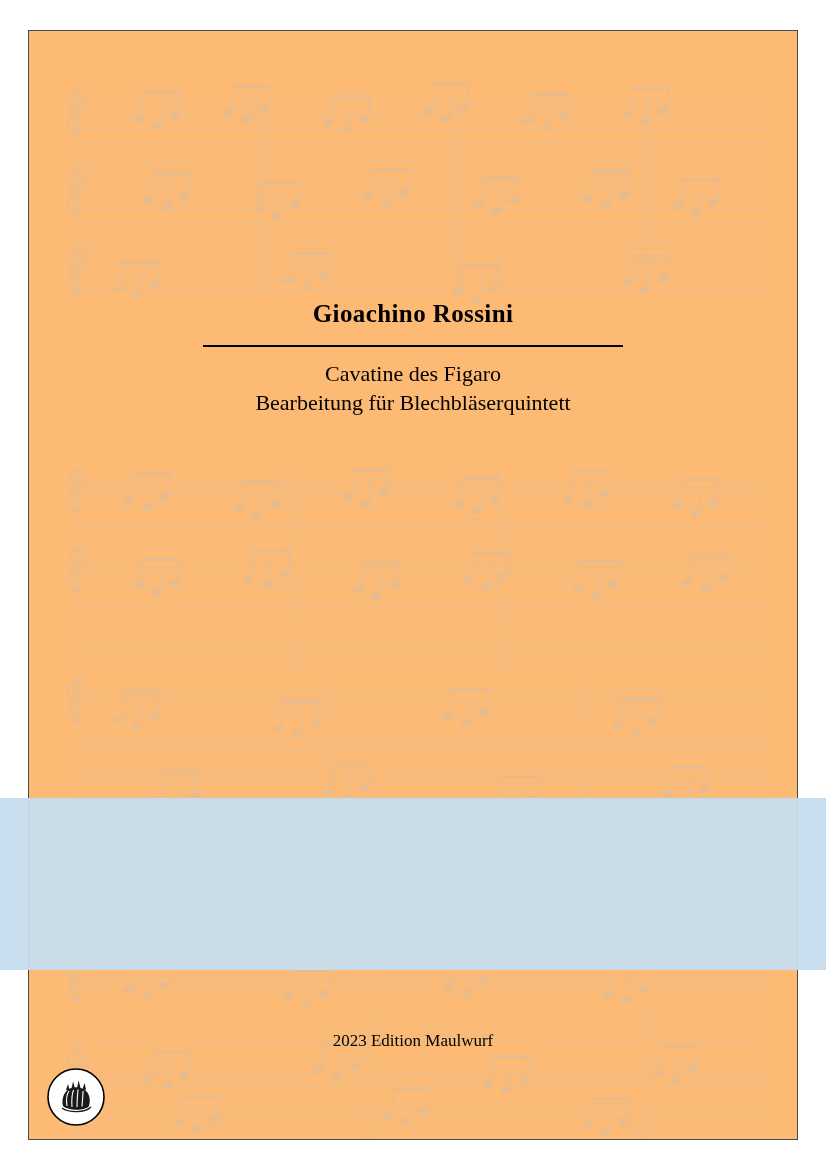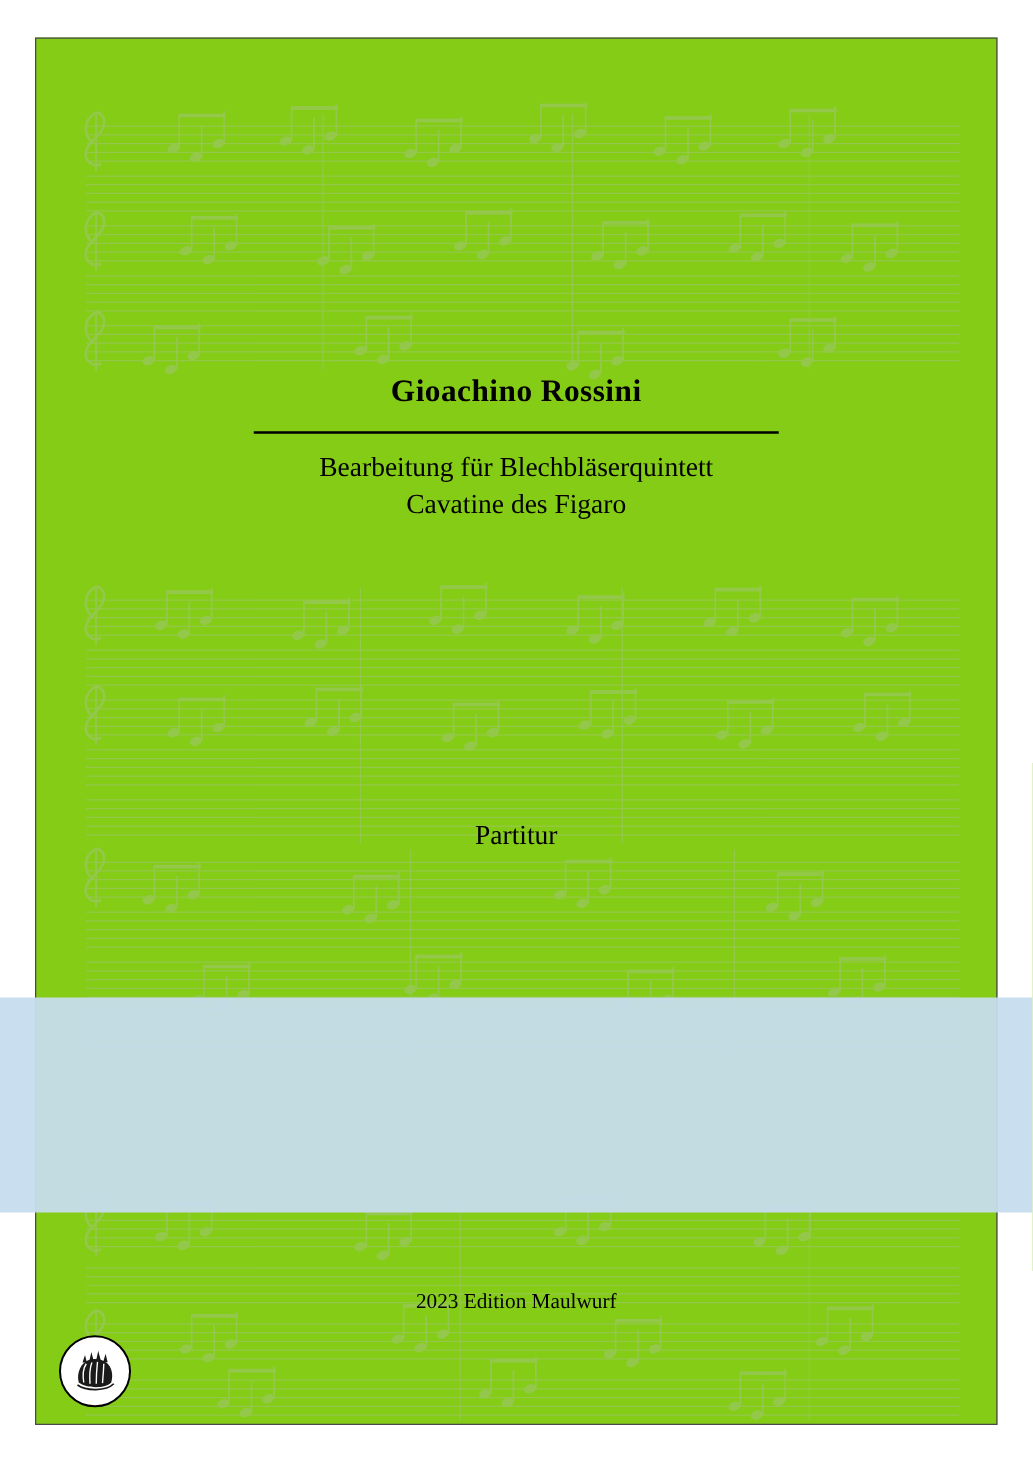--- a/index.html
+++ b/index.html
@@ -16,21 +16,21 @@
   }
 
   
   #page-sheet {
     position: absolute;
     left: 28px;
     top: 30px;
     width: 770px;
     height: 1110px;
     border: 1px solid #4a4a4a;
-    background: #84cc16;
+    background: #fdba74;
     box-sizing: border-box;
     overflow: hidden;
   }
 
   
   #music-bg {
     position: absolute;
     left: 0;
     top: 0;
     width: 100%;
@@ -241,25 +241,24 @@
       <line x1="300" y1="650" x2="300" y2="812"></line>
       <line x1="560" y1="650" x2="560" y2="812"></line>
       <line x1="340" y1="930" x2="340" y2="1108"></line>
       <line x1="620" y1="930" x2="620" y2="1108"></line>
     </g>
   </svg>
 
   <div id="title-block">
     <div id="composer-name">Gioachino Rossini</div>
     <div id="title-rule"></div>
+    <div class="work-line">Cavatine des Figaro</div>
     <div class="work-line">Bearbeitung für Blechbläserquintett</div>
-    <div class="work-line">Cavatine des Figaro</div>
   </div>
 
-  <div id="score-type">Partitur</div>
 
   <div id="footer-line">2023 Edition Maulwurf</div>
 
   <svg id="publisher-logo" viewBox="0 0 62 62" aria-hidden="true">
     <circle cx="31" cy="31" r="28" fill="#ffffff" stroke="#000000" stroke-width="1.6"></circle>
 
     <g fill="#1a1a1a">
       <path d="M18 40 C16 32 20 24 26 22 C30 20.5 36 21 40 24 C44 27 46 33 44 40 C40 45 24 45 18 40 Z"></path>
     </g>
     <g stroke="#ffffff" stroke-width="1.1" fill="none">

